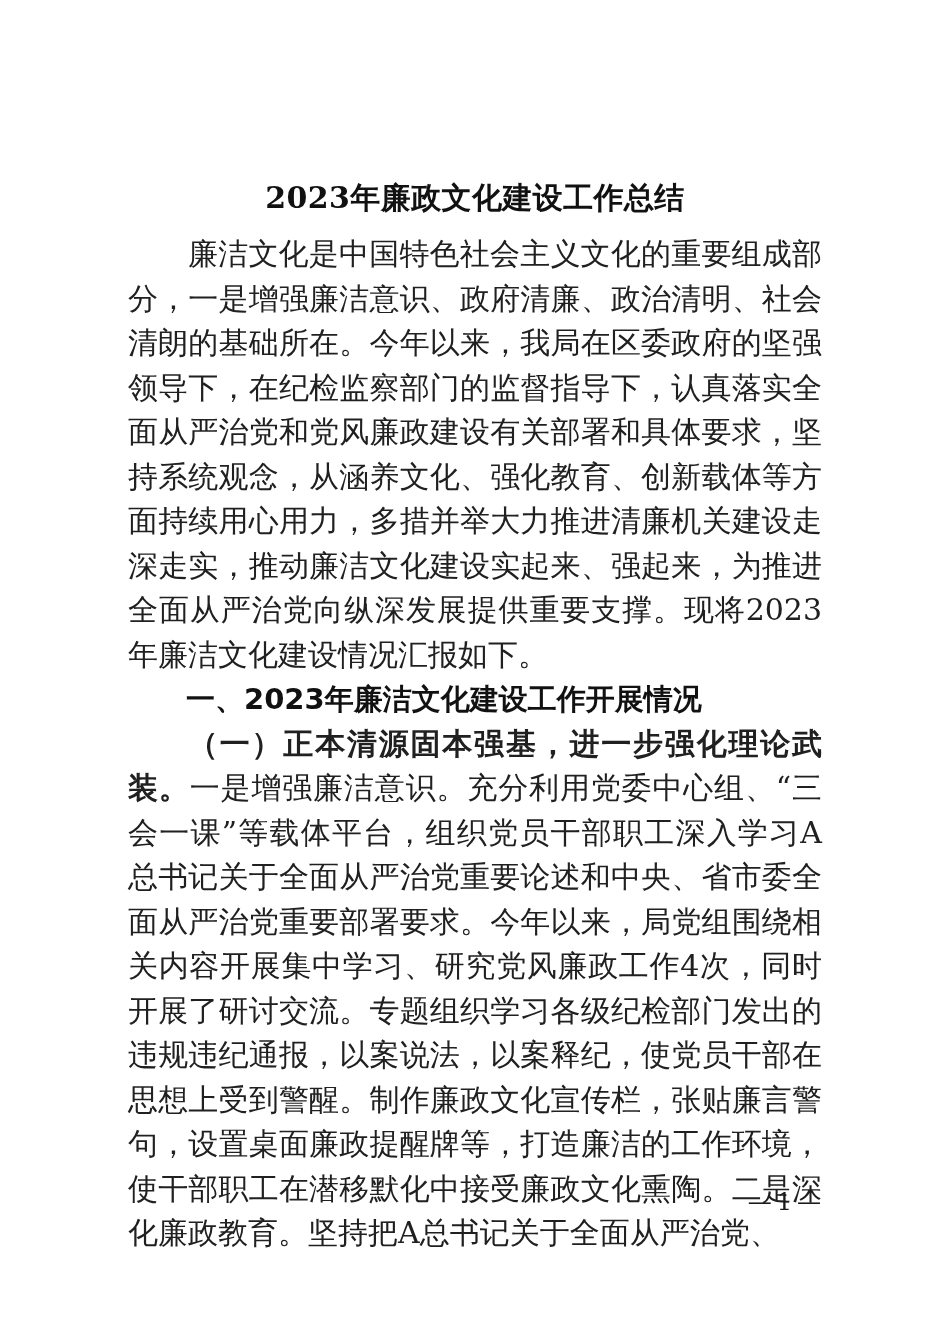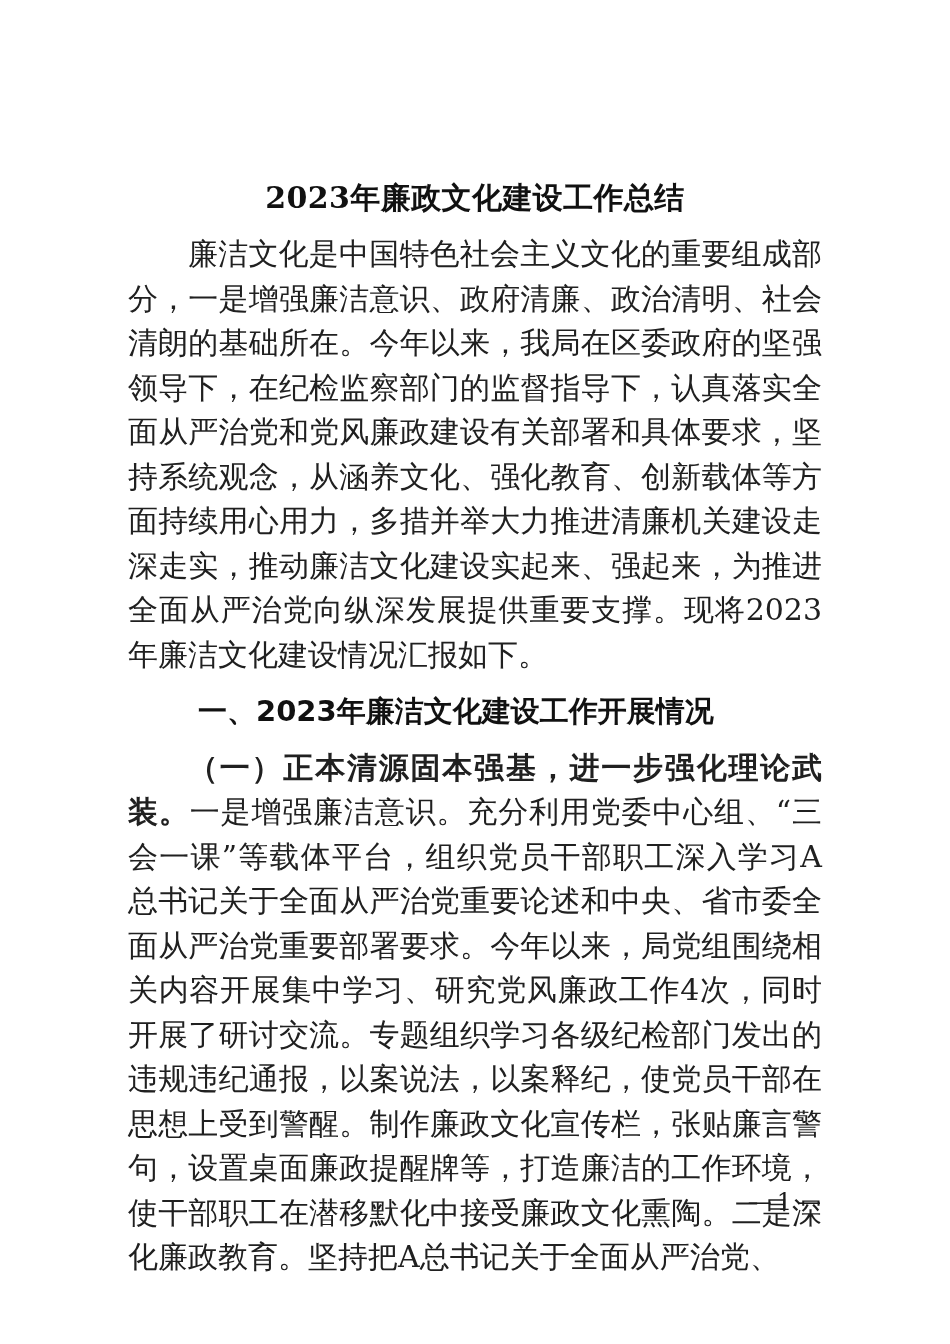--- a/index.html
+++ b/index.html
@@ -62,21 +62,21 @@
     word-break: break-all;
   }
 
   
   .h1-line {
     font-family: "DejaVu Sans", "Liberation Sans", sans-serif;
     font-weight: bold;
     font-size: 29px;
     line-height: 44.5px;
     color: #111111;
-    margin: 12px;
+    margin: 0;
     text-indent: 58px;
     letter-spacing: 0px;
     white-space: nowrap;
   }
 
   
   .bold-kai {
     font-weight: bold;
     font-family: "DejaVu Serif", "Liberation Serif", serif;
   }

